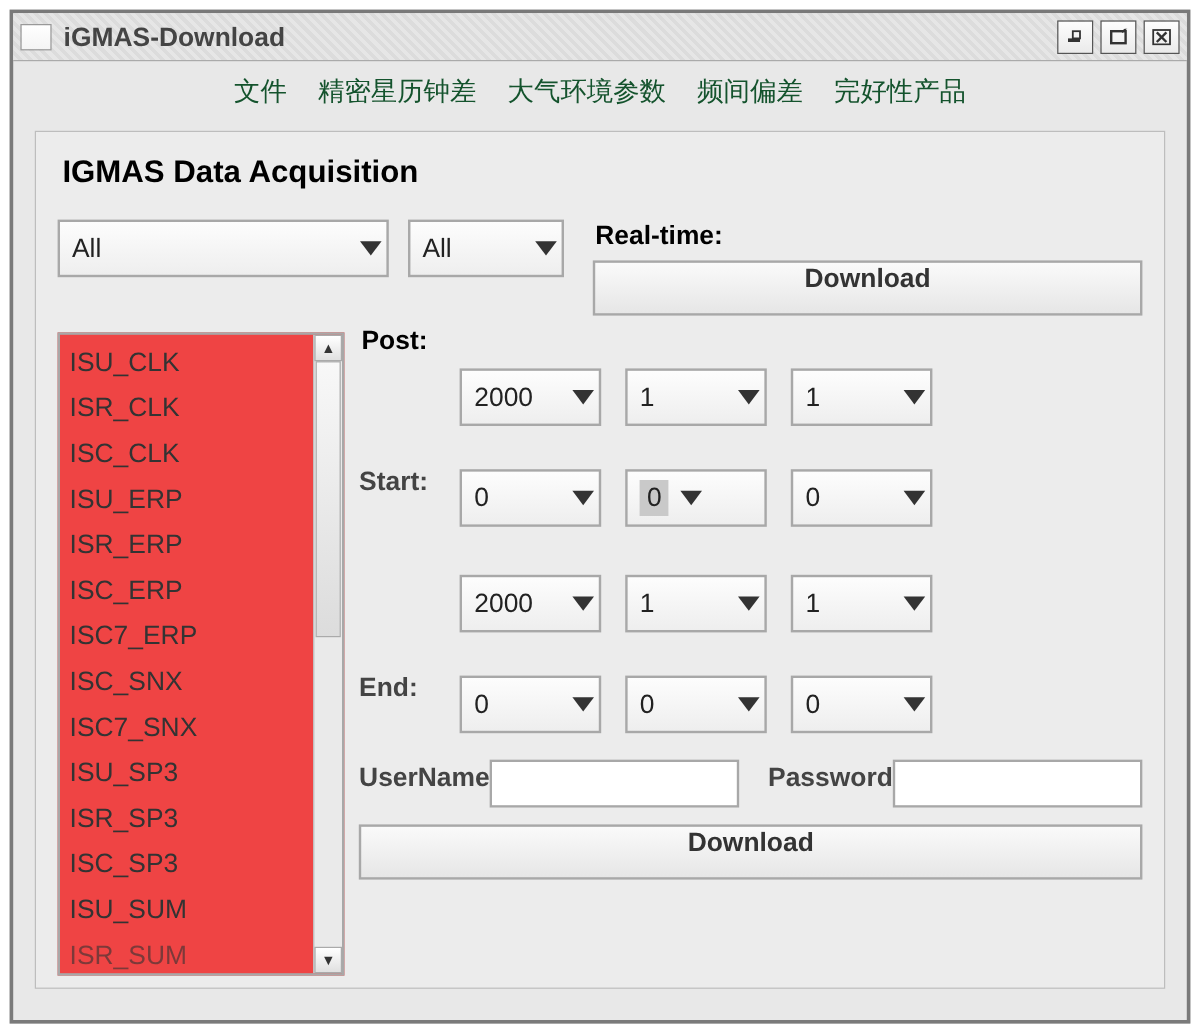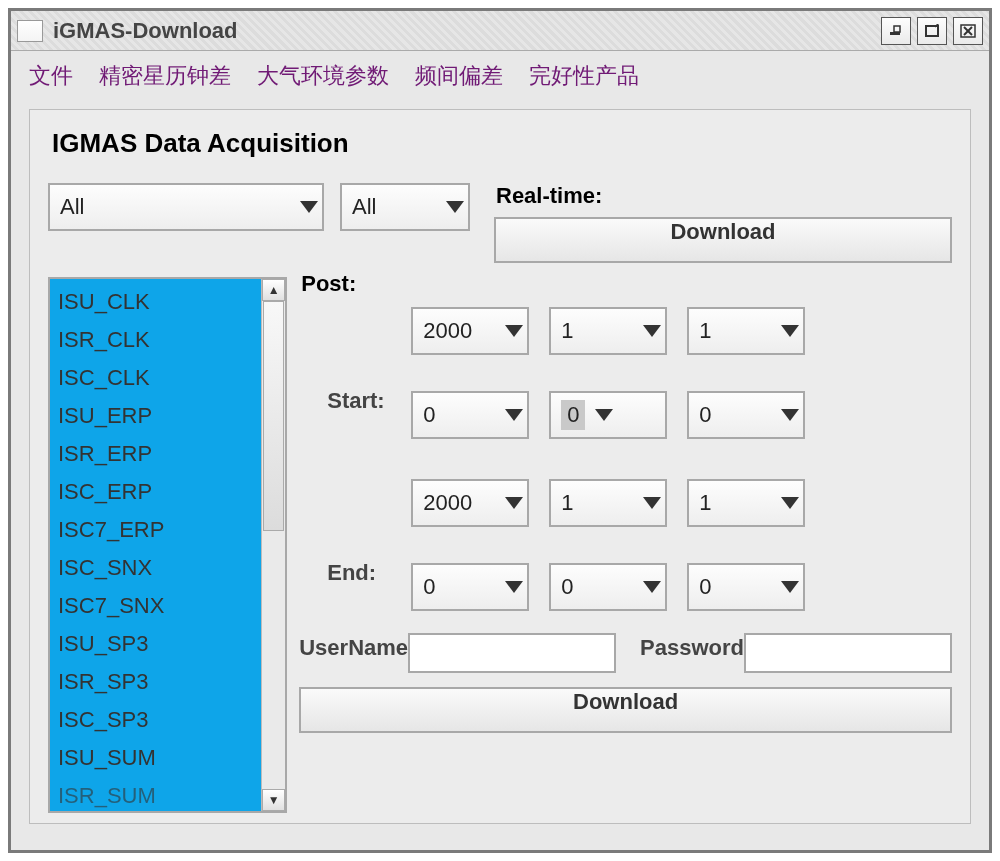--- a/index.html
+++ b/index.html
@@ -47,21 +47,22 @@
     align-items: center;
     justify-content: center;
     font-size: 16px;
     color: #333;
   }
   .menubar {
     display: flex;
     gap: 26px;
     padding: 10px 18px 14px 18px;
     font-size: 22px;
-    color: #701a75;
+    color: #14532d;
+    justify-content: center;
   }
   .menubar span { cursor: default; }
   .panel {
     margin: 4px 18px;
     border: 1px solid #bdbdbd;
     background: #ececec;
     padding: 18px 18px 10px 18px;
   }
   .panel h2 {
     margin: 0 0 24px 4px;
@@ -101,21 +102,21 @@
     font-weight: bold;
     color: #333;
   }
   .section-label {
     font-size: 22px;
     font-weight: bold;
     color: #000000;
     margin: 0 0 8px 2px;
   }
   .listbox {
-    background: #0ea5e9;
+    background: #ef4444;
     border: 2px solid #a8a8a8;
     height: 536px;
     width: 436px;
     overflow: hidden;
     position: relative;
   }
   .listbox-inner {
     padding: 4px 6px;
   }
   .listbox .item {
@@ -164,21 +165,20 @@
     display: flex;
     align-items: center;
     margin-bottom: 22px;
     height: 48px;
   }
   .post-label-col {
     width: 84px;
     font-size: 22px;
     font-weight: bold;
     color: #444;
-    margin-left: 28px;
   }
   .post-row .dropdown { width: 118px; }
   .post-row .gap { width: 20px; }
   .dd-highlight .val-box {
     background: #c9c9c9;
     padding: 2px 6px;
     display:inline-block;
   }
   .creds {
     display: flex;

